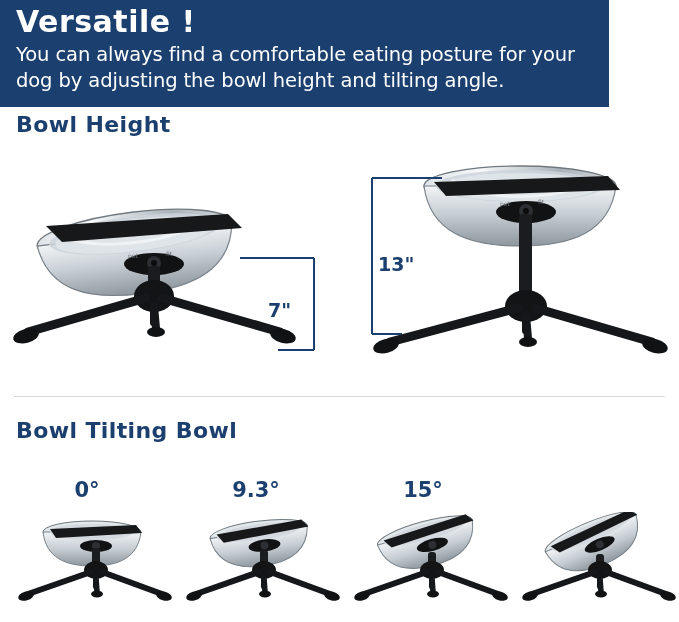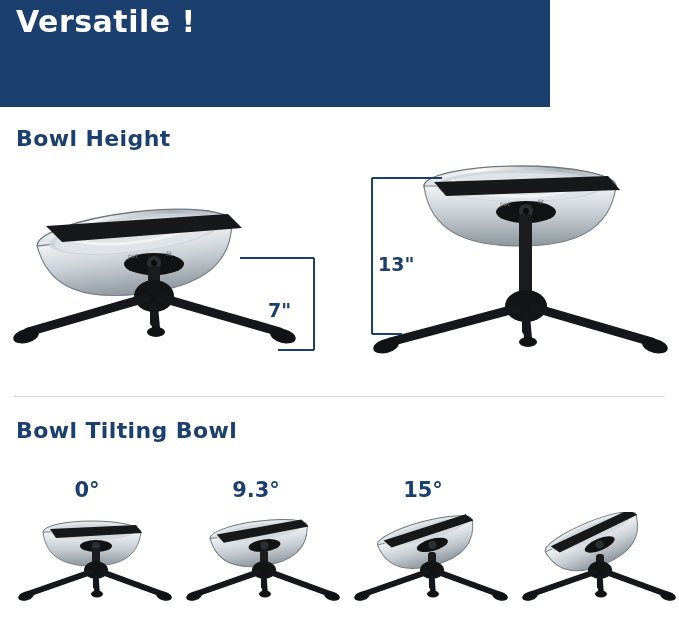--- a/index.html
+++ b/index.html
@@ -14,21 +14,21 @@
     position: relative;
     width: 679px;
     height: 622px;
     background: #ffffff;
   }
 
   
   .banner {
     position: absolute;
     left: 0; top: 0;
-    width: 550px;
+    width: 609px;
     height: 107px;
     background: #1b3f6e;
     color: #ffffff;
     padding: 4px 14px 0 14px;
   }
   .banner-title {
     font-family: "DejaVu Sans", sans-serif;
     font-weight: bold;
     font-size: 30px;
     letter-spacing: 0.5px;
@@ -47,21 +47,21 @@
 
   
   .sec-head {
     position: absolute;
     font-family: "DejaVu Sans", sans-serif;
     font-weight: bold;
     font-size: 22px;
     color: #1b3f6e;
     letter-spacing: 0.4px;
   }
-  #bowl-height-head { left: 16px; top: 126px; }
+  #bowl-height-head { left: 16px; top: 112px; }
   #bowl-angle-head  { left: 16px; top: 418px; }
 
   .divider {
     position: absolute;
     left: 14px;
     width: 651px;
     height: 1px;
     background: #d8d8d8;
   }
   #div1 { top: 396px; }
@@ -89,20 +89,21 @@
 
   svg { display: block; }
 </style>
 </head>
 <body>
 
 <div class="page">
 
   <div class="banner">
     <div class="banner-title">Versatile !</div>
+    <div class="banner-sub">You can always find a comfortable eating posture for your dog by adjusting the bowl height and tilting angle.</div>
   </div>
 
   <div class="sec-head" id="bowl-height-head">Bowl Height</div>
 
   <div class="fig" style="left:6px; top:186px; width:340px; height:190px;">
     <svg width="340" height="190" viewBox="0 0 340 190">
       <defs>
         <linearGradient id="bowlGradA" x1="0" y1="0" x2="0" y2="1">
           <stop offset="0%" stop-color="#f2f4f6"></stop>
           <stop offset="45%" stop-color="#c8cfd5"></stop>

